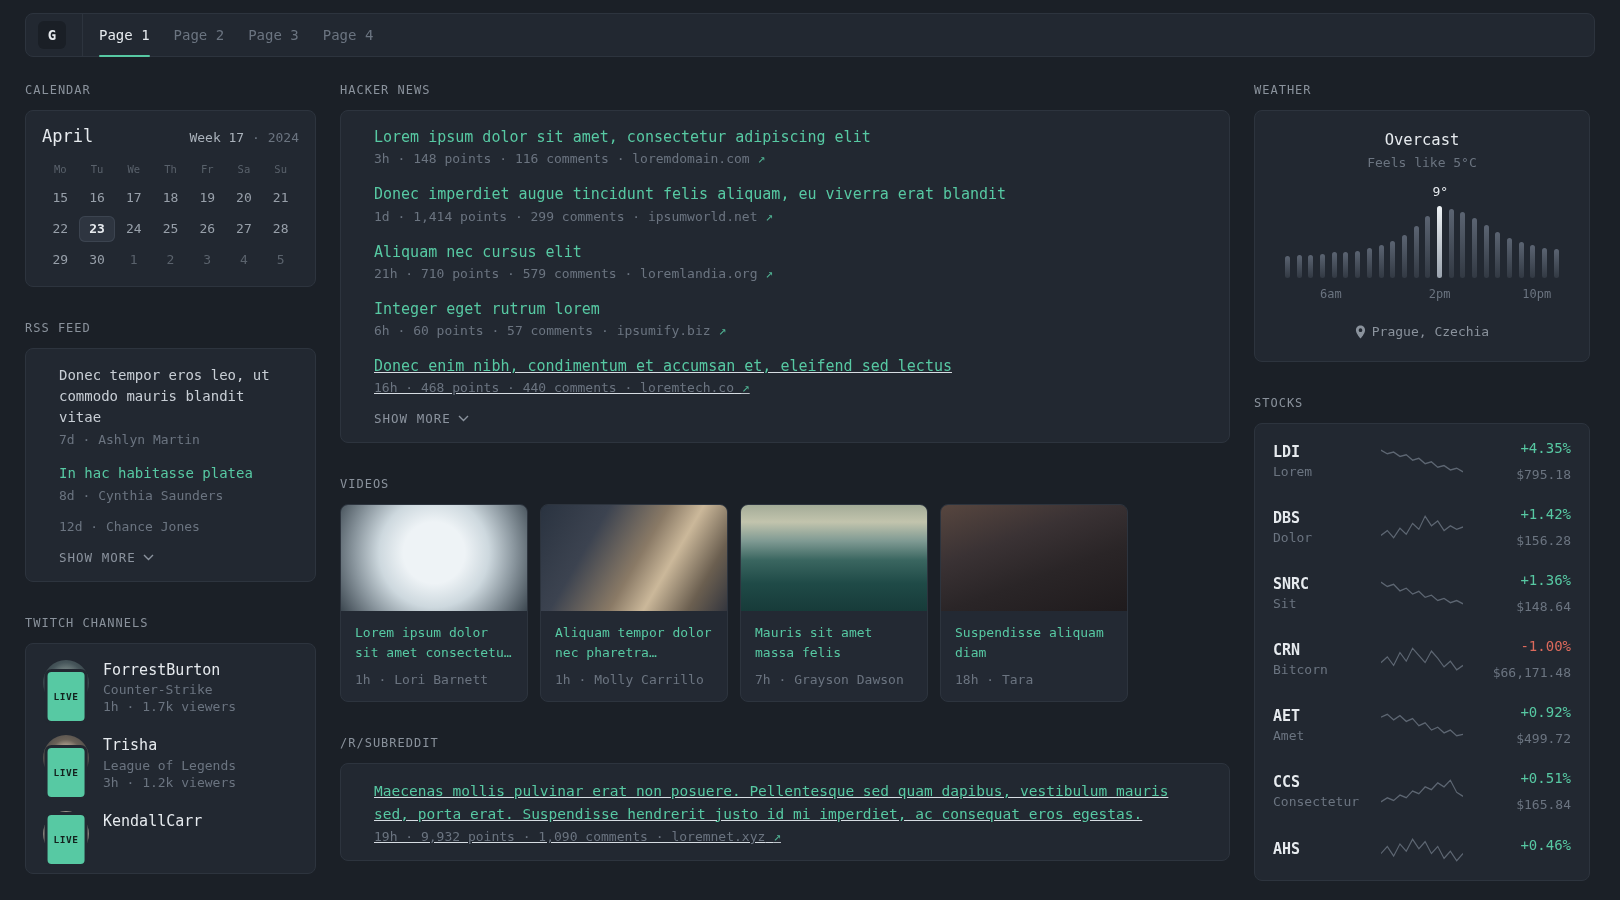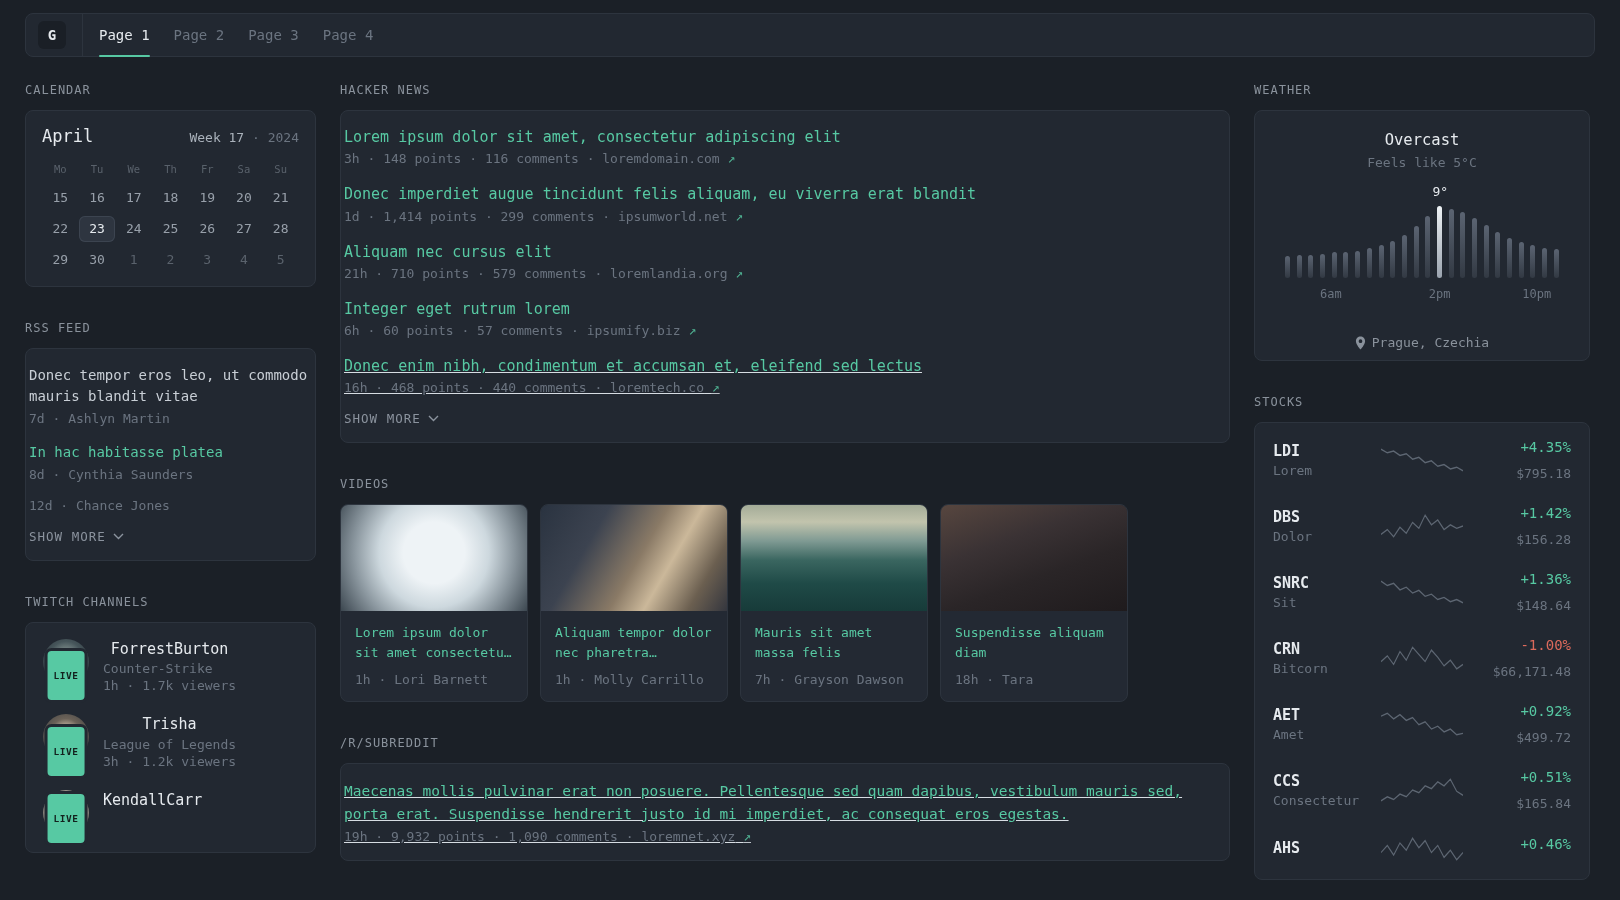--- a/index.html
+++ b/index.html
@@ -66,25 +66,26 @@
   .cal-head{display:flex;justify-content:space-between;align-items:baseline;margin-bottom:12px;}
   .cal-month{color:var(--bright);font-size:17px;}
   .cal-meta{font-size:13px;color:#aab2bb;}
   .cal-meta .dim{color:var(--muted);}
   .cal-grid{display:grid;grid-template-columns:repeat(7,1fr);row-gap:5px;text-align:center;}
   .cal-dow{font-size:10.5px;color:var(--muted2);line-height:22px;}
   .cal-day{font-size:13px;color:#98a0aa;line-height:26px;height:26px;}
   .cal-day.sel{
     background:#2e3540;border-radius:6px;color:var(--bright);
     box-shadow:inset 0 0 0 1px #3c4450;
+    font-weight:bold;
   }
   .cal-day.out{color:#5a626c;}
 
   
-  .pad-card{padding:16px 3px;}
+  .pad-card{padding:16px 33px;}
   .meta{color:var(--muted);font-size:13px;margin-top:4px;}
   .ext{color:var(--accent);opacity:.85;}
   .show-more{
     display:inline-flex;align-items:center;gap:7px;margin-top:16px;
     color:#8b939e;font-size:12.5px;letter-spacing:1px;
   }
   .chev{display:inline-block;}
 
   
   .feed-item{margin-bottom:16px;}
@@ -100,21 +101,21 @@
   .avatar{width:46px;height:46px;border-radius:50%;}
   .av-0{background:radial-gradient(circle at 50% 40%, #7d8c8a 0 18%, #46555a 45%, #232b30 100%);}
   .av-1{background:radial-gradient(circle at 50% 42%, #c9b8a4 0 16%, #6b6258 42%, #2c3138 100%);}
   .av-2{background:radial-gradient(circle at 50% 40%, #d9d3c8 0 20%, #9a948a 50%, #4a4a48 100%);}
   .live-badge{
     position:absolute;left:50%;bottom:-7px;transform:translateX(-50%);
     background:var(--accent);color:#13211d;font-size:9.5px;font-weight:bold;
     padding:19px 6px;border-radius:4px;box-shadow:0 0 0 3px var(--card);
     letter-spacing:.5px;
   }
-  .tw-name{color:var(--bright);font-size:15px;line-height:1.35;text-align:center;}
+  .tw-name{color:var(--bright);font-size:15px;line-height:1.35;}
   .tw-game{color:var(--muted);font-size:13px;margin-top:2px;}
   .tw-meta{color:var(--muted);font-size:13px;margin-top:2px;}
 
   
   .hn-item{margin-bottom:18px;}
   .hn-item:last-of-type{margin-bottom:0;text-decoration:underline;}
   .link-title{display:block;color:var(--accent);font-size:15px;line-height:1.35;}
 
   
   .videos-row{display:flex;gap:12px;overflow:hidden;}
@@ -131,36 +132,36 @@
   .video-title{
     display:block;padding:12px 14px 0;color:var(--accent);
     font-size:13px;line-height:1.55;height:53px;overflow:hidden;white-space:normal;
   }
   .video-meta{padding:8px 14px 14px;color:var(--muted);font-size:13px;}
 
   
   .sub-title{display:block;color:var(--accent);font-size:14.5px;line-height:1.55;}
 
   
-  .weather-card{padding:20px 20px 10px;text-align:center;}
+  .weather-card{padding:20px 20px 22px;text-align:center;}
   .w-cond{color:var(--bright);font-size:15.5px;}
   .w-feels{color:var(--muted);font-size:13px;margin-top:6px;}
   .wchart{position:relative;margin-top:14px;padding:22px 10px 0;}
   .wtemp{
     position:absolute;top:0;transform:translateX(-50%);
     color:var(--bright);font-size:13px;
   }
   .wbars{display:flex;align-items:flex-end;justify-content:space-between;height:72px;}
   .wbar{width:5px;border-radius:3px;background:linear-gradient(to top,#323943,#5b6472);}
   .wbar.hl{background:linear-gradient(to top,#9aa3ae,#eef2f5);}
   .wtimes{position:relative;height:15px;margin-top:9px;font-size:12px;color:var(--muted);}
   .wtimes span{position:absolute;transform:translateX(-50%);}
   .wloc{
     display:flex;justify-content:center;align-items:center;gap:6px;
-    margin-top:33px;color:#8a929c;font-size:13px;
+    margin-top:22px;color:#8a929c;font-size:13px;
   }
 
   
   .stocks-card{padding:16px 18px;}
   .stock-row{display:flex;align-items:center;gap:12px;margin-bottom:24px;}
   .stock-row:last-child{margin-bottom:0;}
   .stock-id{width:96px;flex:none;}
   .stock-sym{color:var(--bright);font-size:15px;font-weight:bold;}
   .stock-name{color:var(--muted);font-size:13px;margin-top:3px;}
   .stock-spark{flex:1;height:28px;color:#5d6672;}

